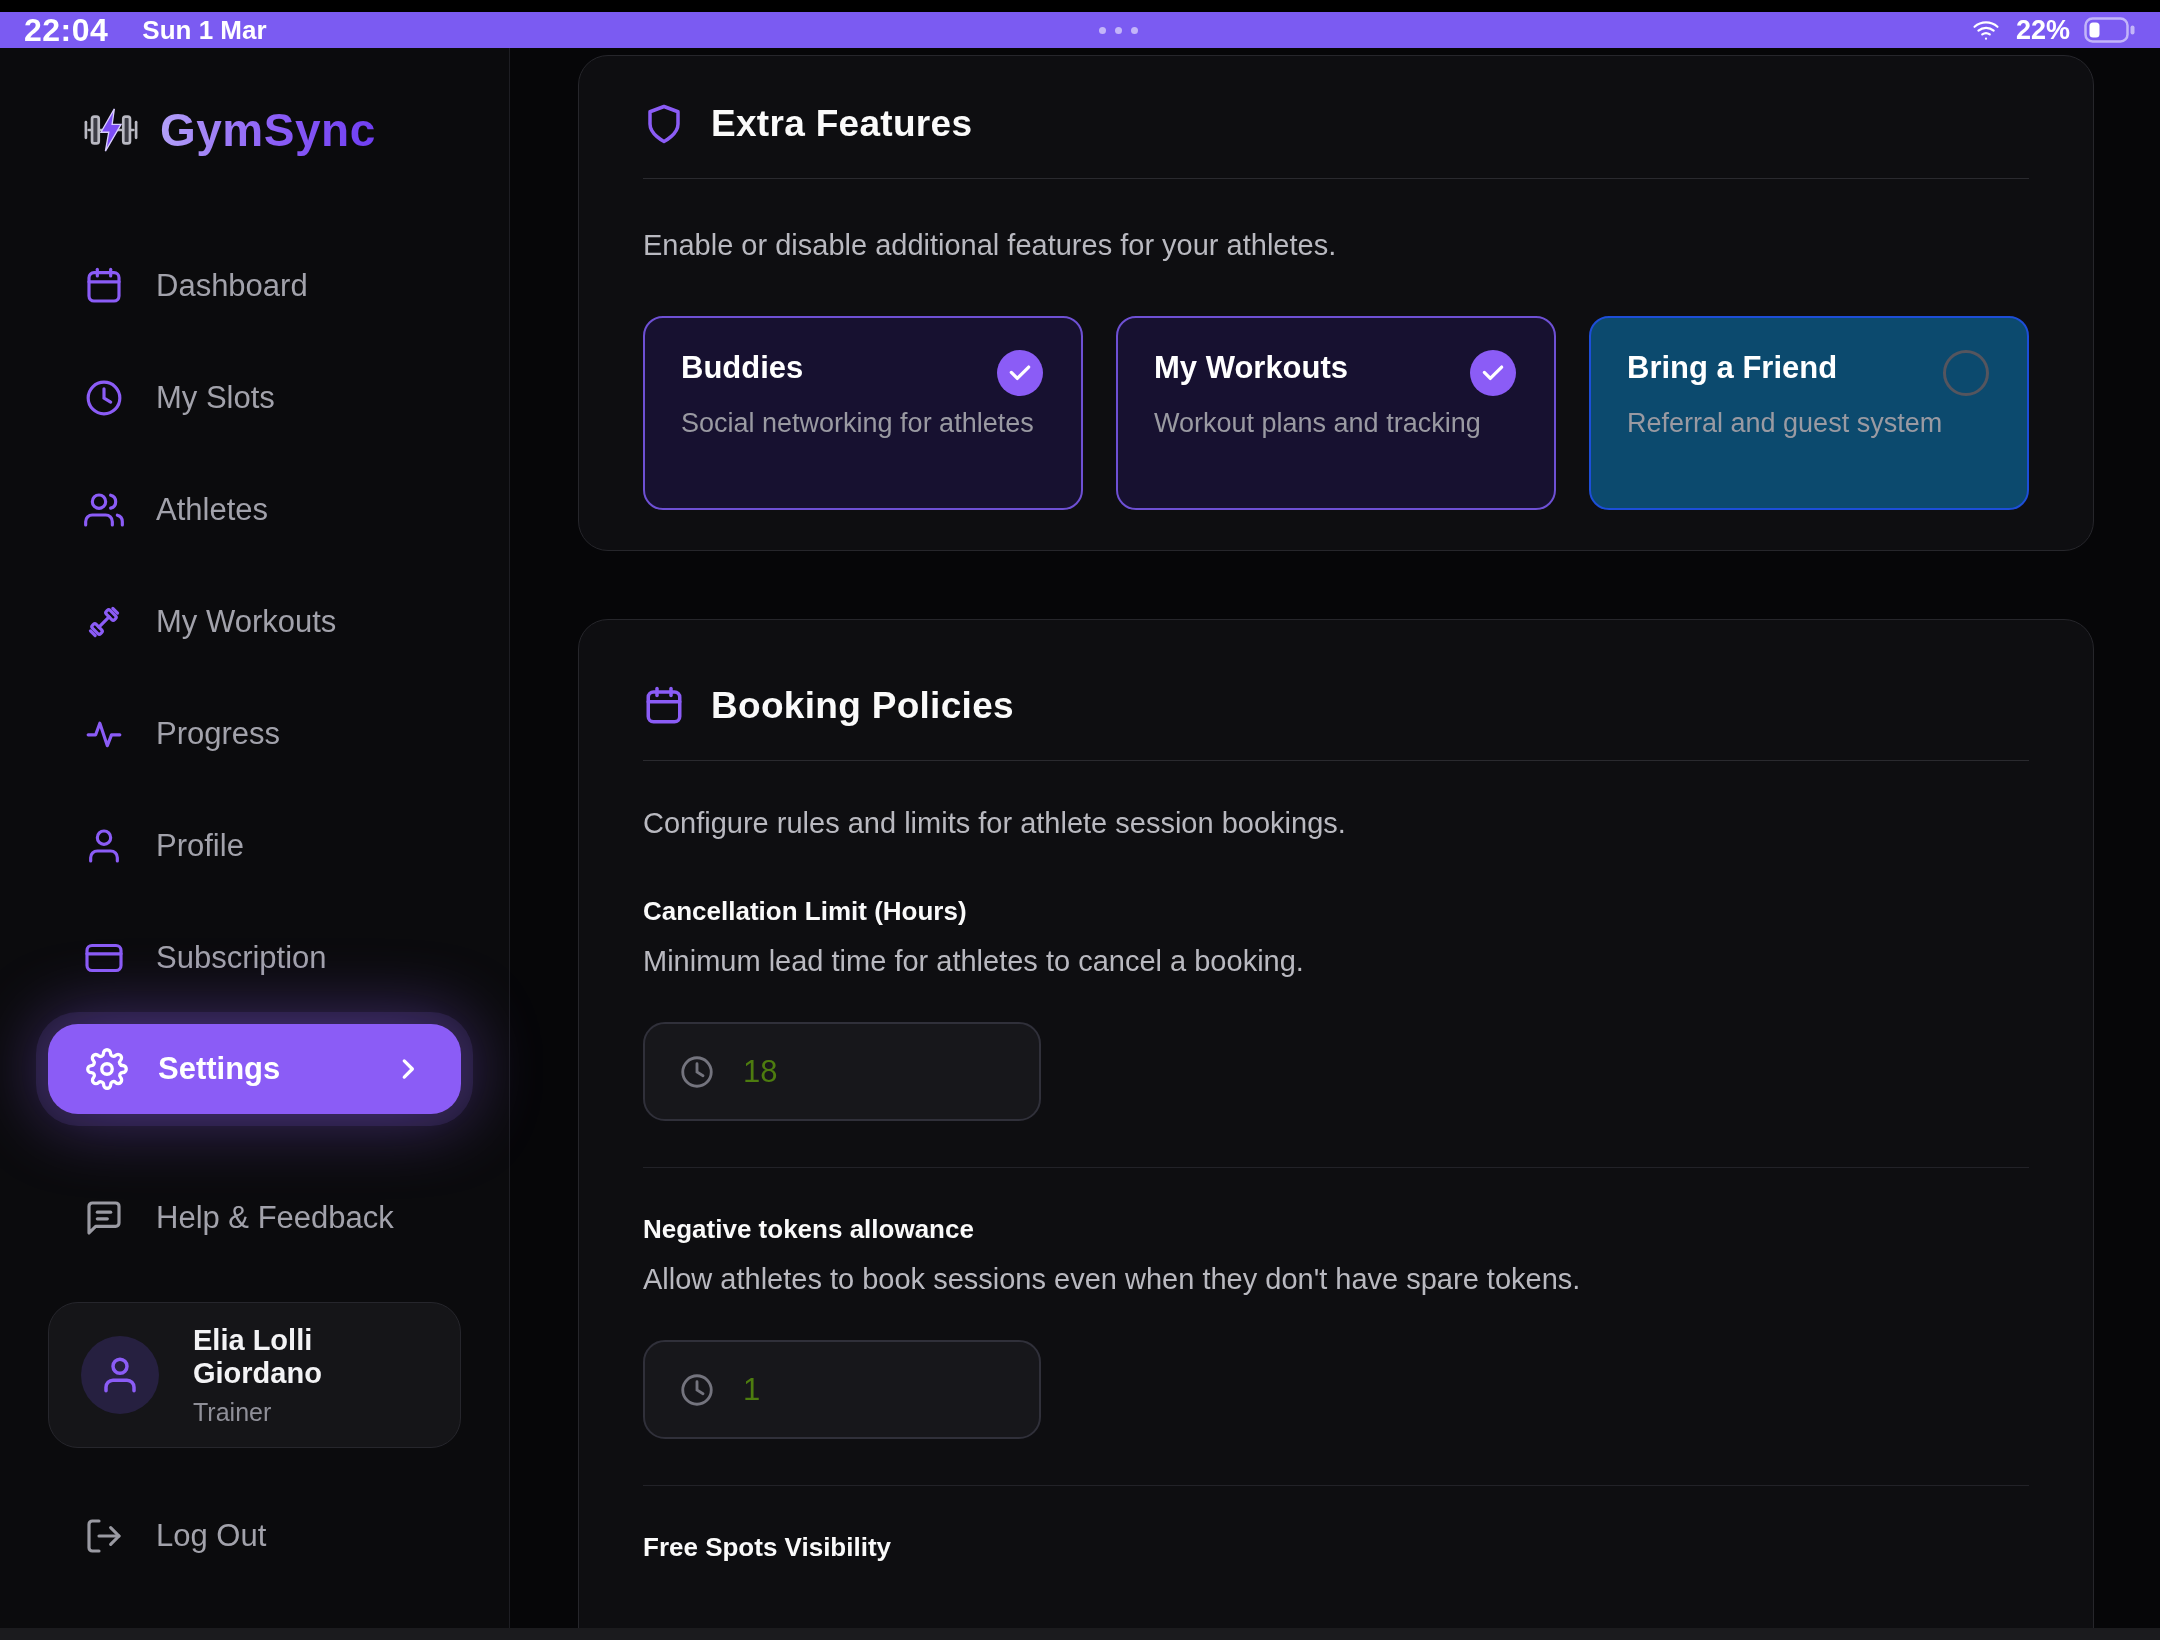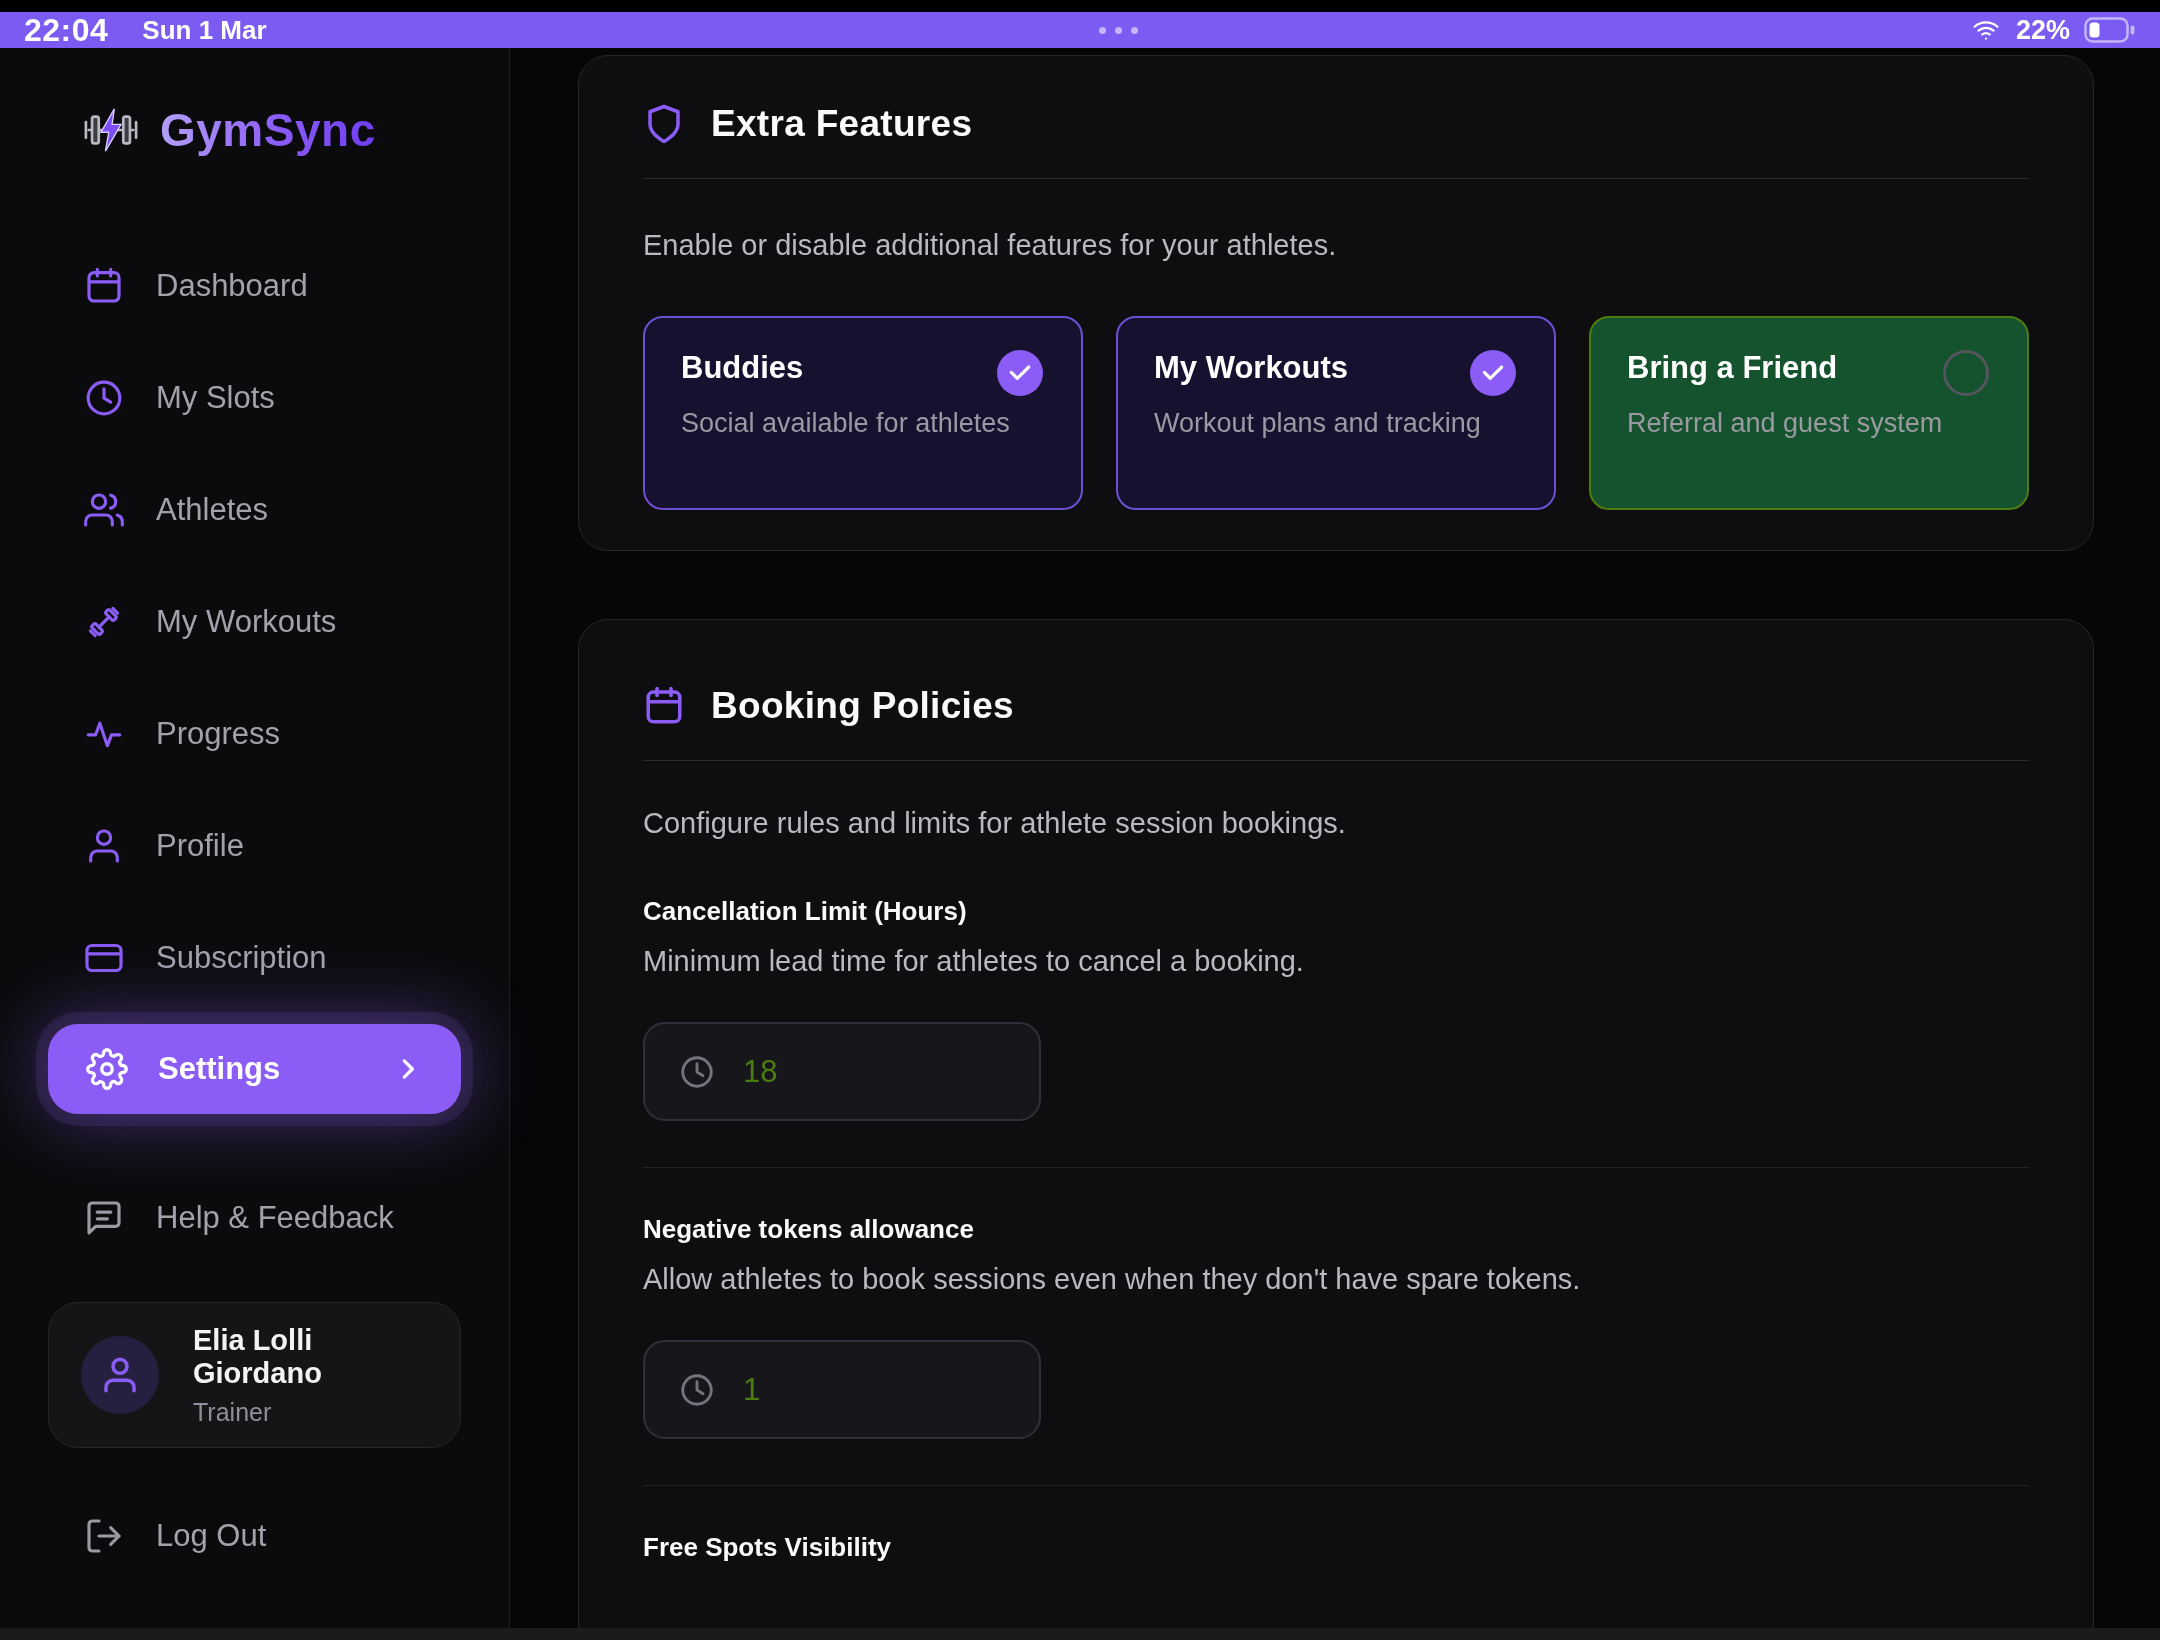--- a/index.html
+++ b/index.html
@@ -73,21 +73,21 @@
   .panel-divider{ height:1px; background:#2a2a2f; margin-top:26px; }
   .panel-desc{ margin-top:50px; font-size:29px; color:#b9b9c0; }
   .panel2{ margin-top:68px; height:1200px; padding-top:58px; }
   .panel2 .panel-desc{ margin-top:46px; }
   
   .cards-row{ margin-top:54px; display:flex; gap:33px; }
   .feature-card{
     width:441px; height:194px; border-radius:20px; padding:32px 36px; position:relative;
   }
   .feature-card.on{ background:#171130; border:2px solid #6e50d4; }
-  .feature-card.off{ background:#14532d; border:2px solid #4d7c0f; }
+  .feature-card.off{ background:#0c4a6e; border:2px solid #1d4ed8; }
   .fc-title{ font-size:31px; font-weight:700; color:#fff; }
   .fc-sub{ margin-top:22px; font-size:27px; color:#9a9aa2; }
   .fc-toggle{
     position:absolute; top:32px; right:38px; width:46px; height:46px; border-radius:50%;
   }
   .on .fc-toggle{ background:var(--accent,#8b5cf6); display:flex; align-items:center; justify-content:center; }
   .on .fc-toggle svg{ width:26px; height:26px; color:#fff; }
   .off .fc-toggle{ border:3px solid #55555e; background:transparent; }
   
   .setting-block{ margin-top:46px; }
@@ -294,21 +294,21 @@
             </svg>
           </span>
           <span class="panel-title">Extra Features</span>
         </div>
         <div class="panel-divider"></div>
         <div class="panel-desc">Enable or disable additional features for your athletes.</div>
 
         <div class="cards-row">
           <div class="feature-card on">
             <div class="fc-title">Buddies</div>
-            <div class="fc-sub">Social available for athletes</div>
+            <div class="fc-sub">Social networking for athletes</div>
             <span class="fc-toggle">
               <svg viewBox="0 0 24 24" fill="none" stroke="currentColor" stroke-width="3" stroke-linecap="round" stroke-linejoin="round">
                 <polyline points="20 6.5 9.5 17 4 11.5"></polyline>
               </svg>
             </span>
           </div>
           <div class="feature-card on">
             <div class="fc-title">My Workouts</div>
             <div class="fc-sub">Workout plans and tracking</div>
             <span class="fc-toggle">

